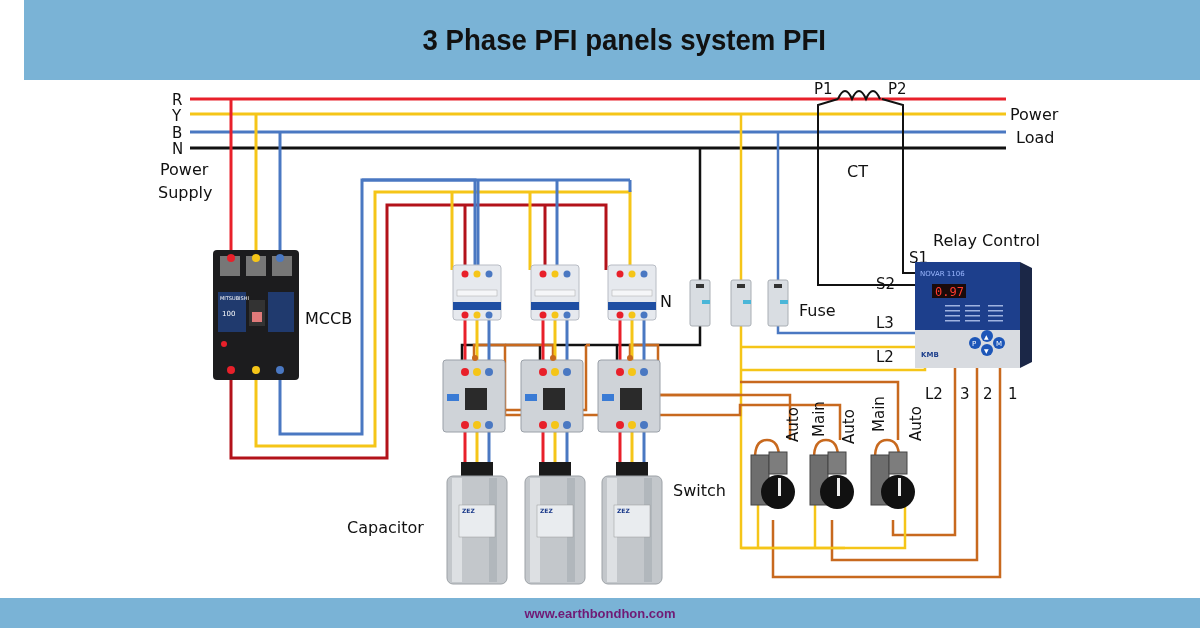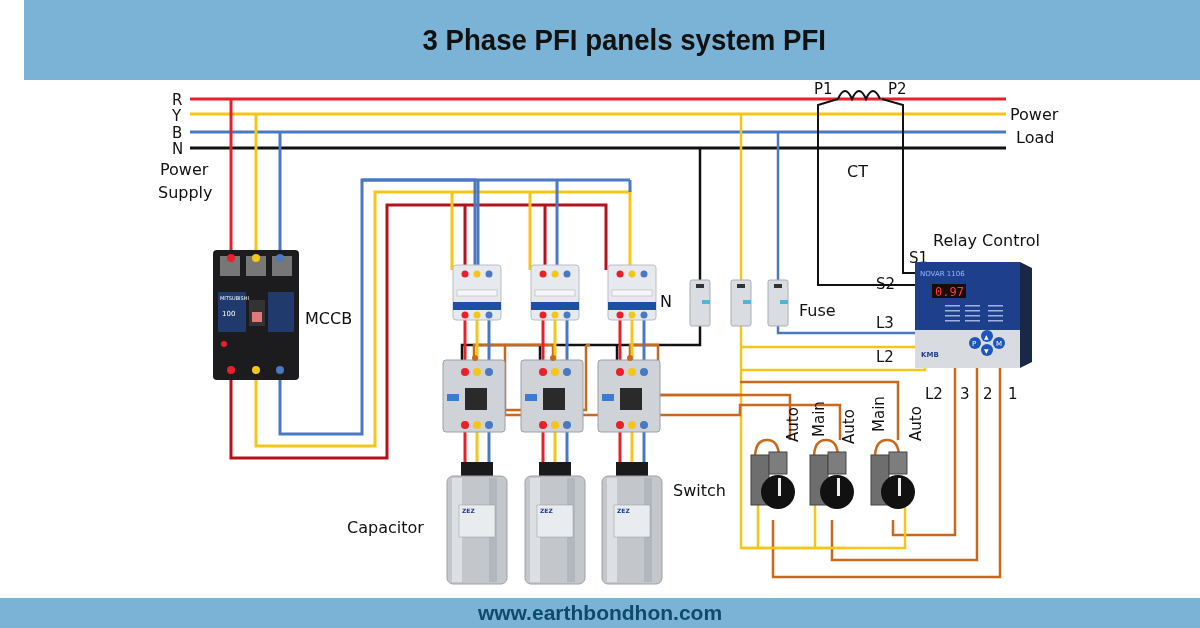--- a/index.html
+++ b/index.html
@@ -1,20 +1,20 @@
 <!DOCTYPE html>
 <html><head>
 <meta charset="utf-8">
 <style>
   html,body{margin:0;padding:0;}
   body{width:1200px;height:628px;position:relative;overflow:hidden;background:#ffffff;font-family:"Liberation Sans",sans-serif;}
   .header{position:absolute;left:0;top:0;width:1200px;height:80px;background:#7ab3d6;display:flex;align-items:center;justify-content:center;margin-left:24px;}
   .header h1{margin:0;font-family:"Liberation Sans",sans-serif;font-weight:bold;font-size:30px;color:#111;transform:scaleX(0.92);}
   .footer{position:absolute;left:0;top:598px;width:1200px;height:30px;background:#7ab3d6;display:flex;align-items:center;justify-content:center;}
-  .footer span{font-family:"Liberation Sans",sans-serif;font-weight:bold;font-size:21px;color:#0c4a6e;}
+  .footer span{font-family:"Liberation Sans",sans-serif;font-weight:bold;font-size:13px;color:#701a75;}
   svg.diagram{position:absolute;left:0;top:80px;}
   .lbl{font-family:"DejaVu Sans",sans-serif;font-size:16px;fill:#111;}
   .lblsm{font-family:"DejaVu Sans",sans-serif;font-size:15px;fill:#111;}
 </style>
 </head>
 <body>
 
 <div class="header">
   <h1>3 Phase PFI panels system PFI</h1>
 </div>

